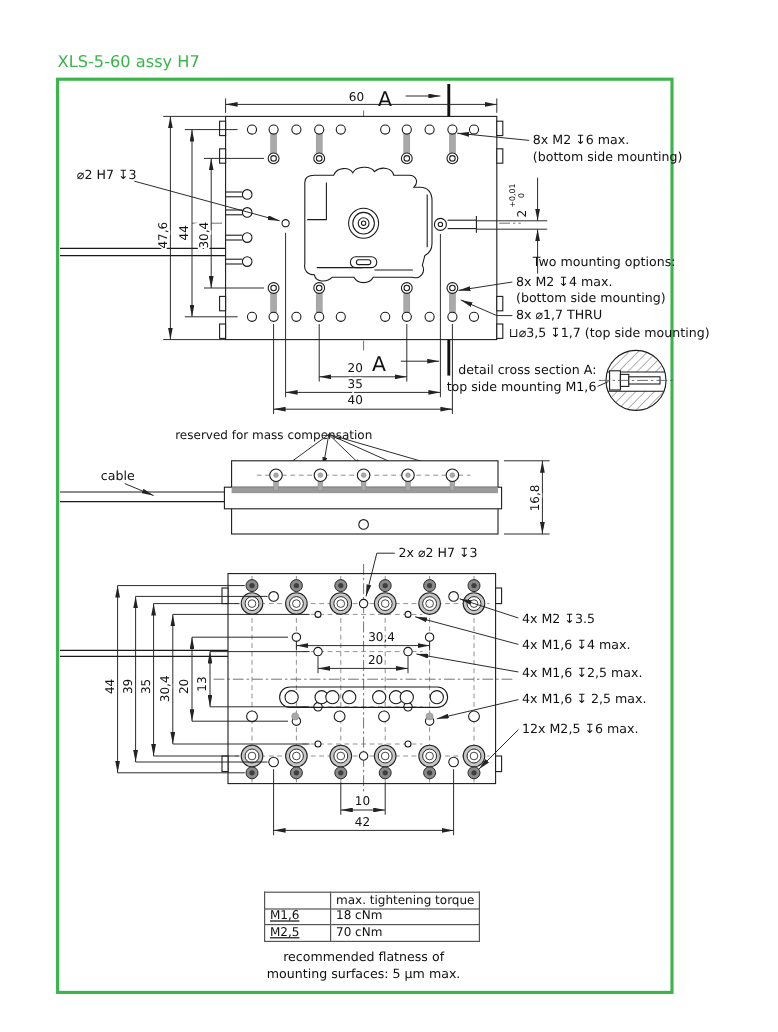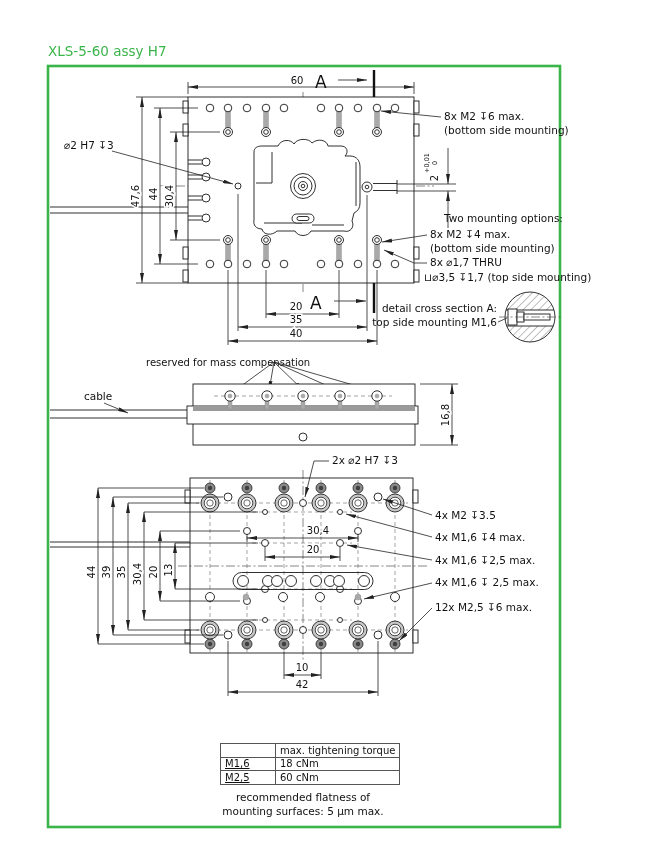--- a/index.html
+++ b/index.html
@@ -482,17 +482,17 @@
         <tr>
     <td class="c1"></td>
     <td class="c2">max. tightening torque</td>
   </tr>
   <tr>
     <td class="c1">M1,6</td>
     <td class="c2">18 cNm</td>
   </tr>
   <tr>
     <td class="c1">M2,5</td>
-    <td class="c2">60 cNm</td>
+    <td class="c2">70 cNm</td>
   </tr>
 </tbody>
     </table>
 </div>
 
 </body></html>

